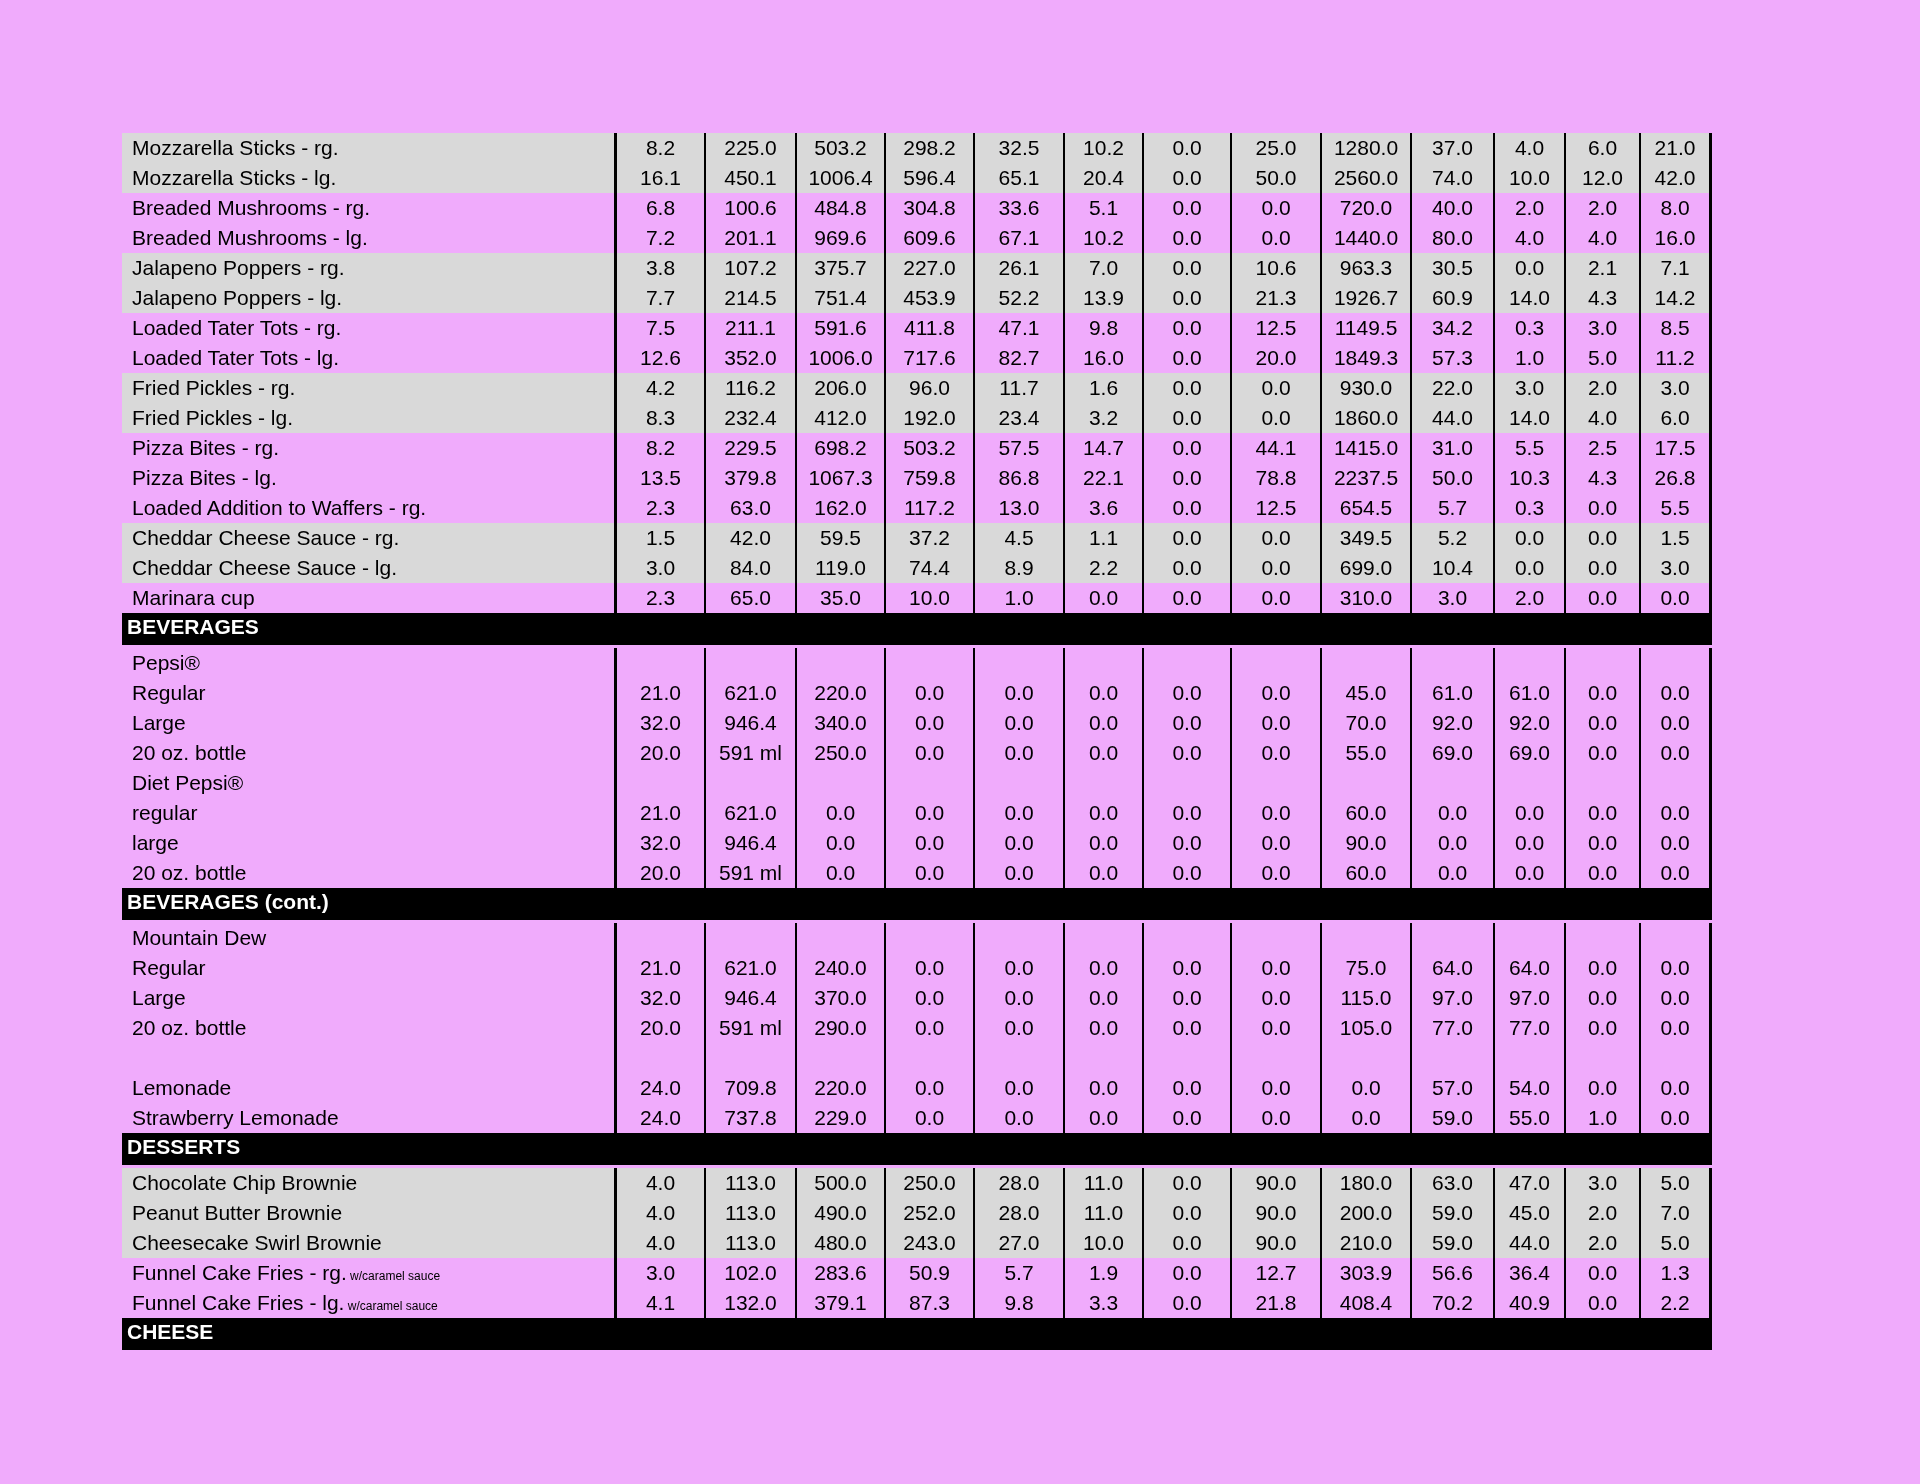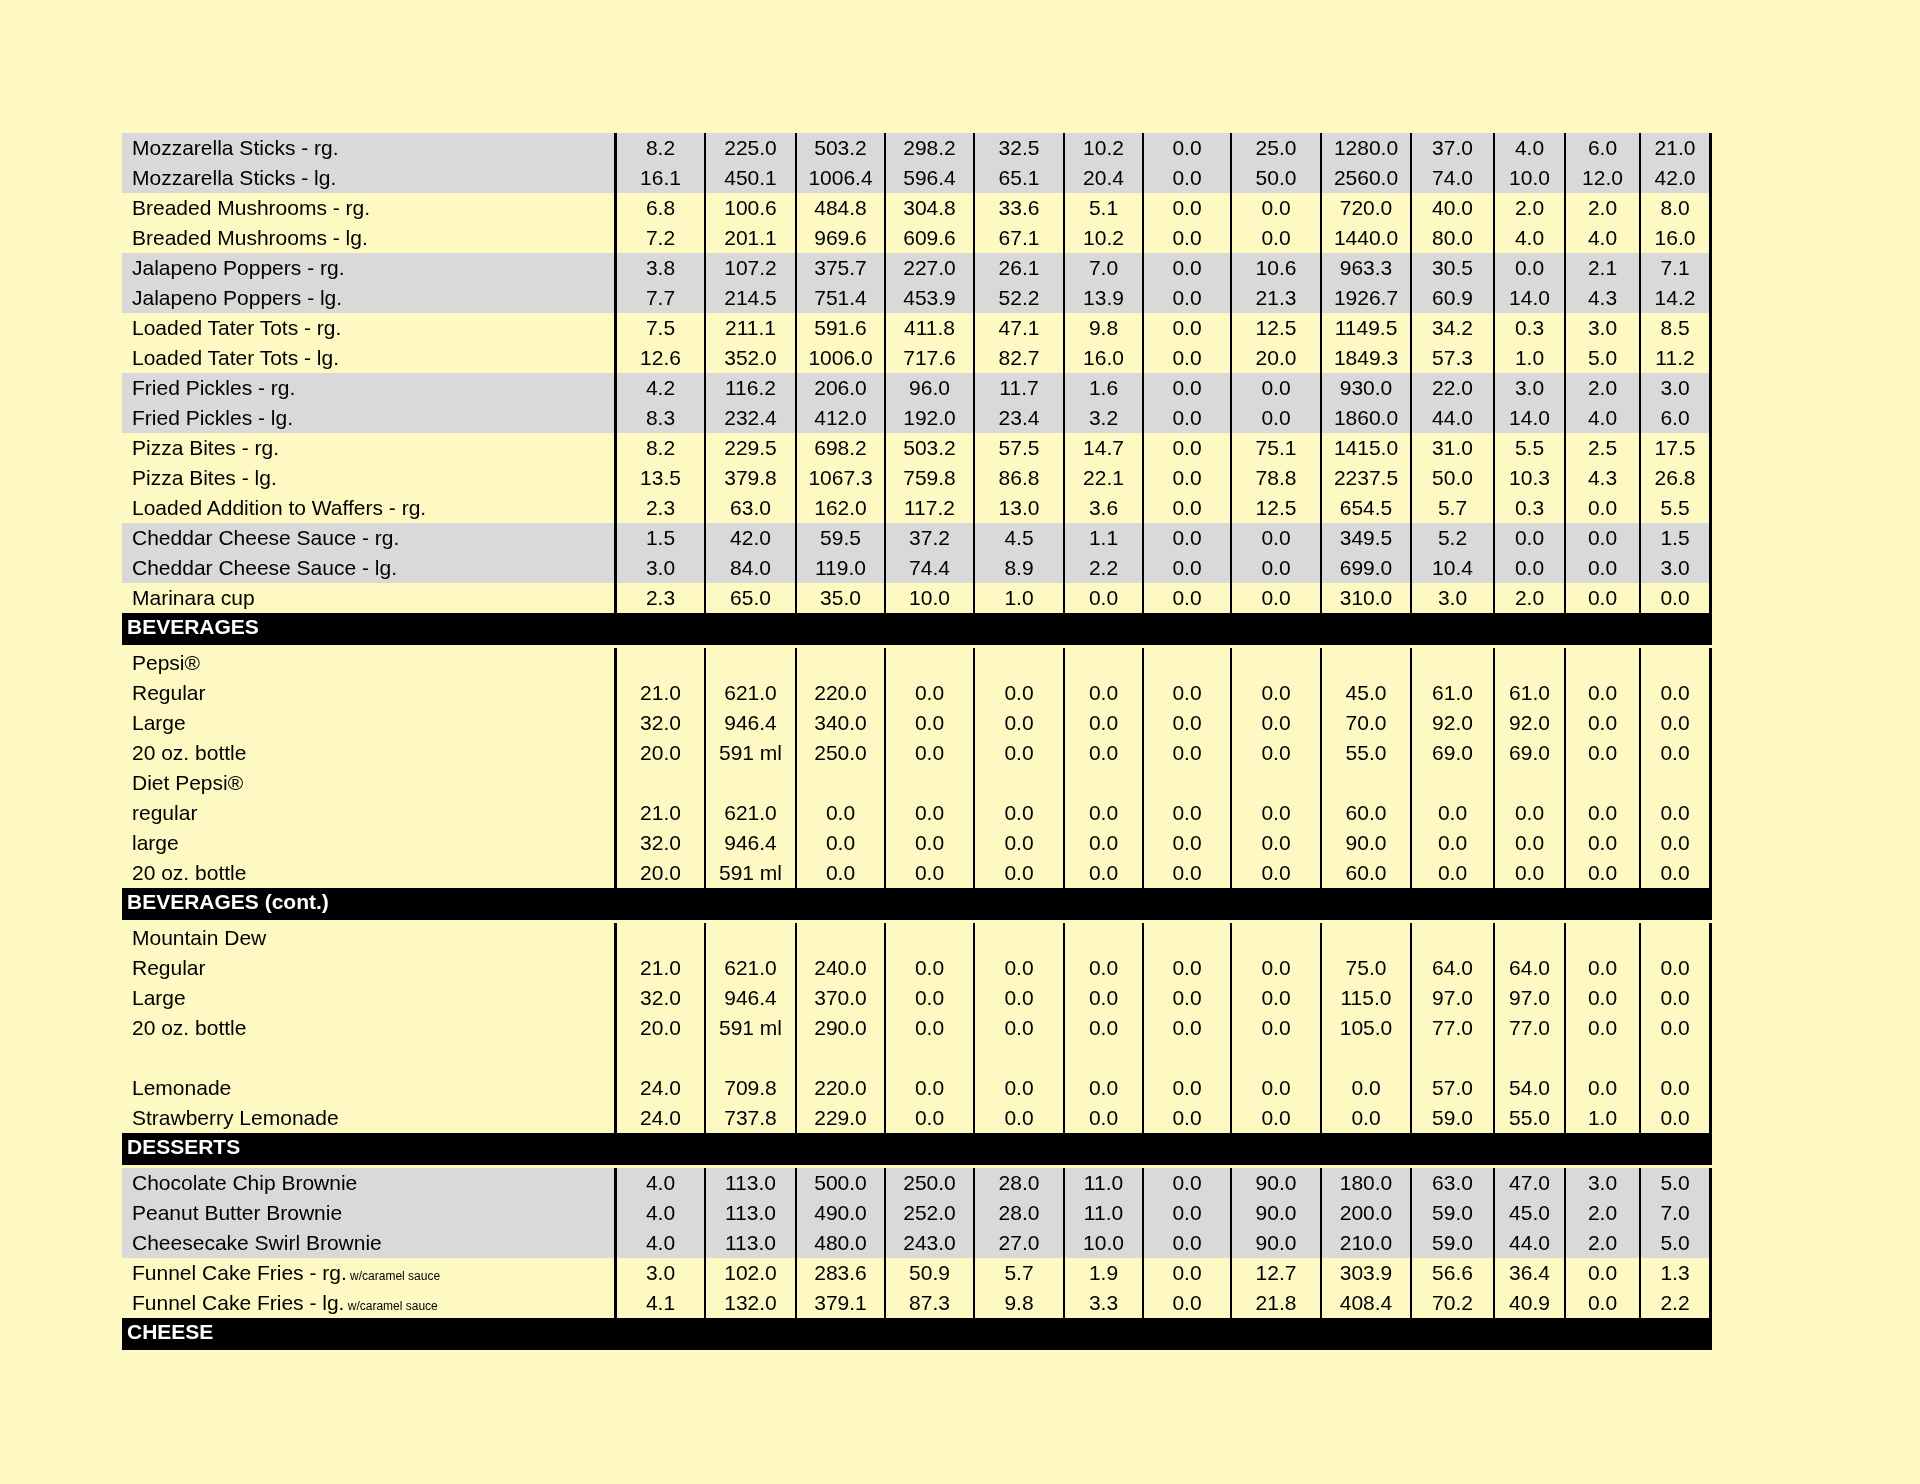--- a/index.html
+++ b/index.html
@@ -4,21 +4,21 @@
 <style>
   html, body {
     margin: 0;
     padding: 0;
     background: #ffffff;
   }
   .page {
     position: relative;
     width: 1920px;
     height: 1484px;
-    background: #fef9c3;
+    background: #f0abfc;
     font-family: "Liberation Sans", sans-serif;
     color: #000000;
     overflow: hidden;
   }
   .table {
     position: absolute;
     left: 122px;
     top: 133px;
     width: 1590px;
   }
@@ -228,21 +228,21 @@
       </div>
       <div class="row">
         <div class="cell name"><span>Pizza Bites - rg.</span></div>
         <div class="cell val">8.2</div>
         <div class="cell val">229.5</div>
         <div class="cell val">698.2</div>
         <div class="cell val">503.2</div>
         <div class="cell val">57.5</div>
         <div class="cell val">14.7</div>
         <div class="cell val">0.0</div>
-        <div class="cell val">75.1</div>
+        <div class="cell val">44.1</div>
         <div class="cell val">1415.0</div>
         <div class="cell val">31.0</div>
         <div class="cell val">5.5</div>
         <div class="cell val">2.5</div>
         <div class="cell val">17.5</div>
       </div>
       <div class="row">
         <div class="cell name"><span>Pizza Bites - lg.</span></div>
         <div class="cell val">13.5</div>
         <div class="cell val">379.8</div>

